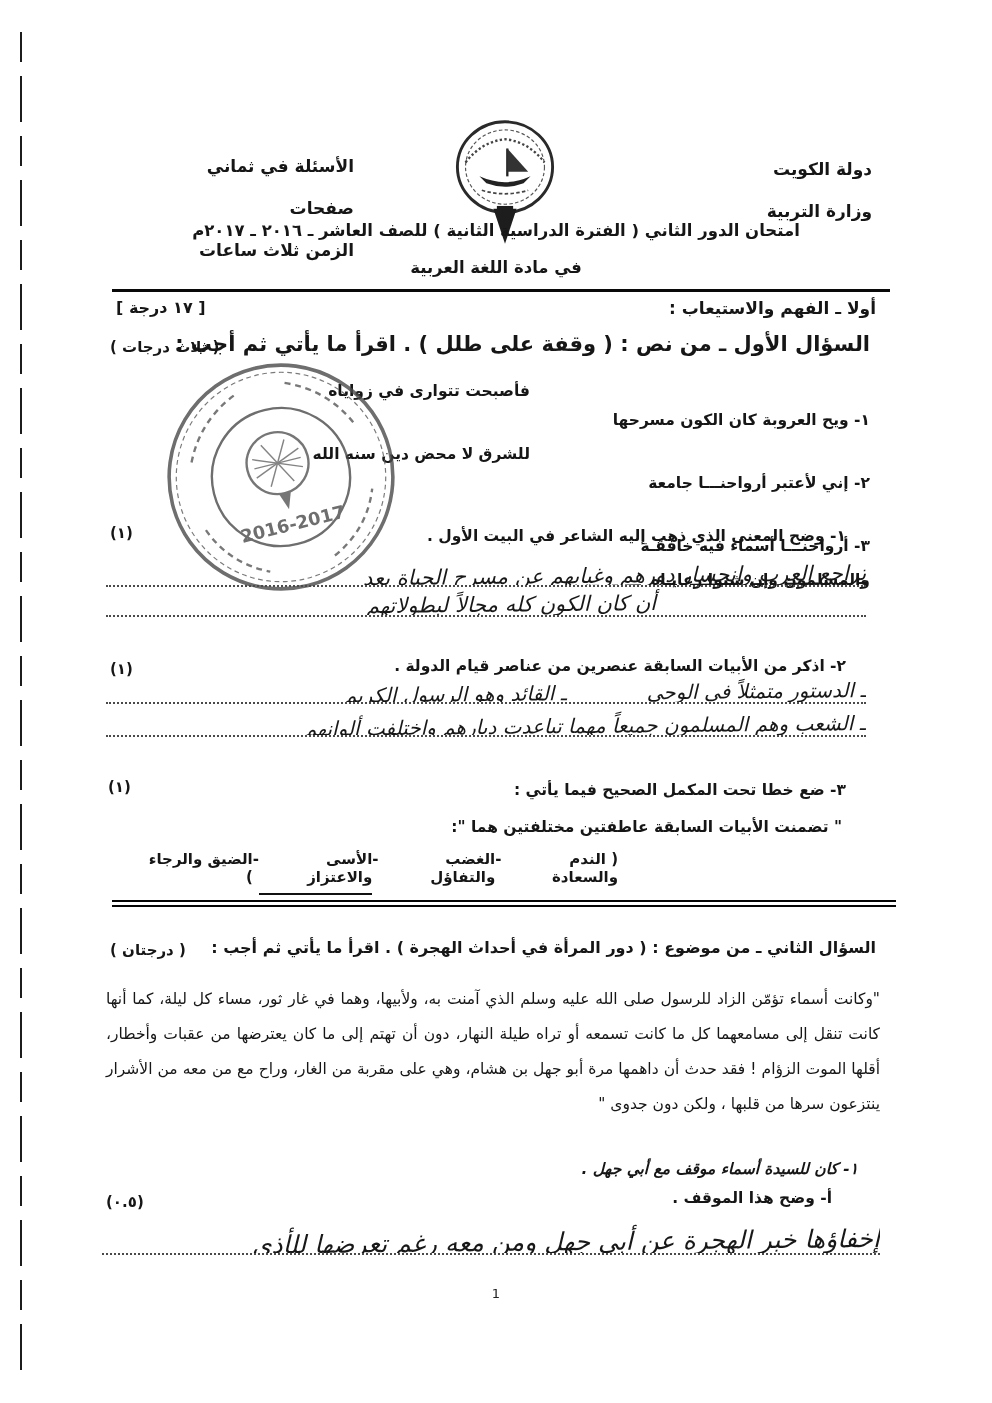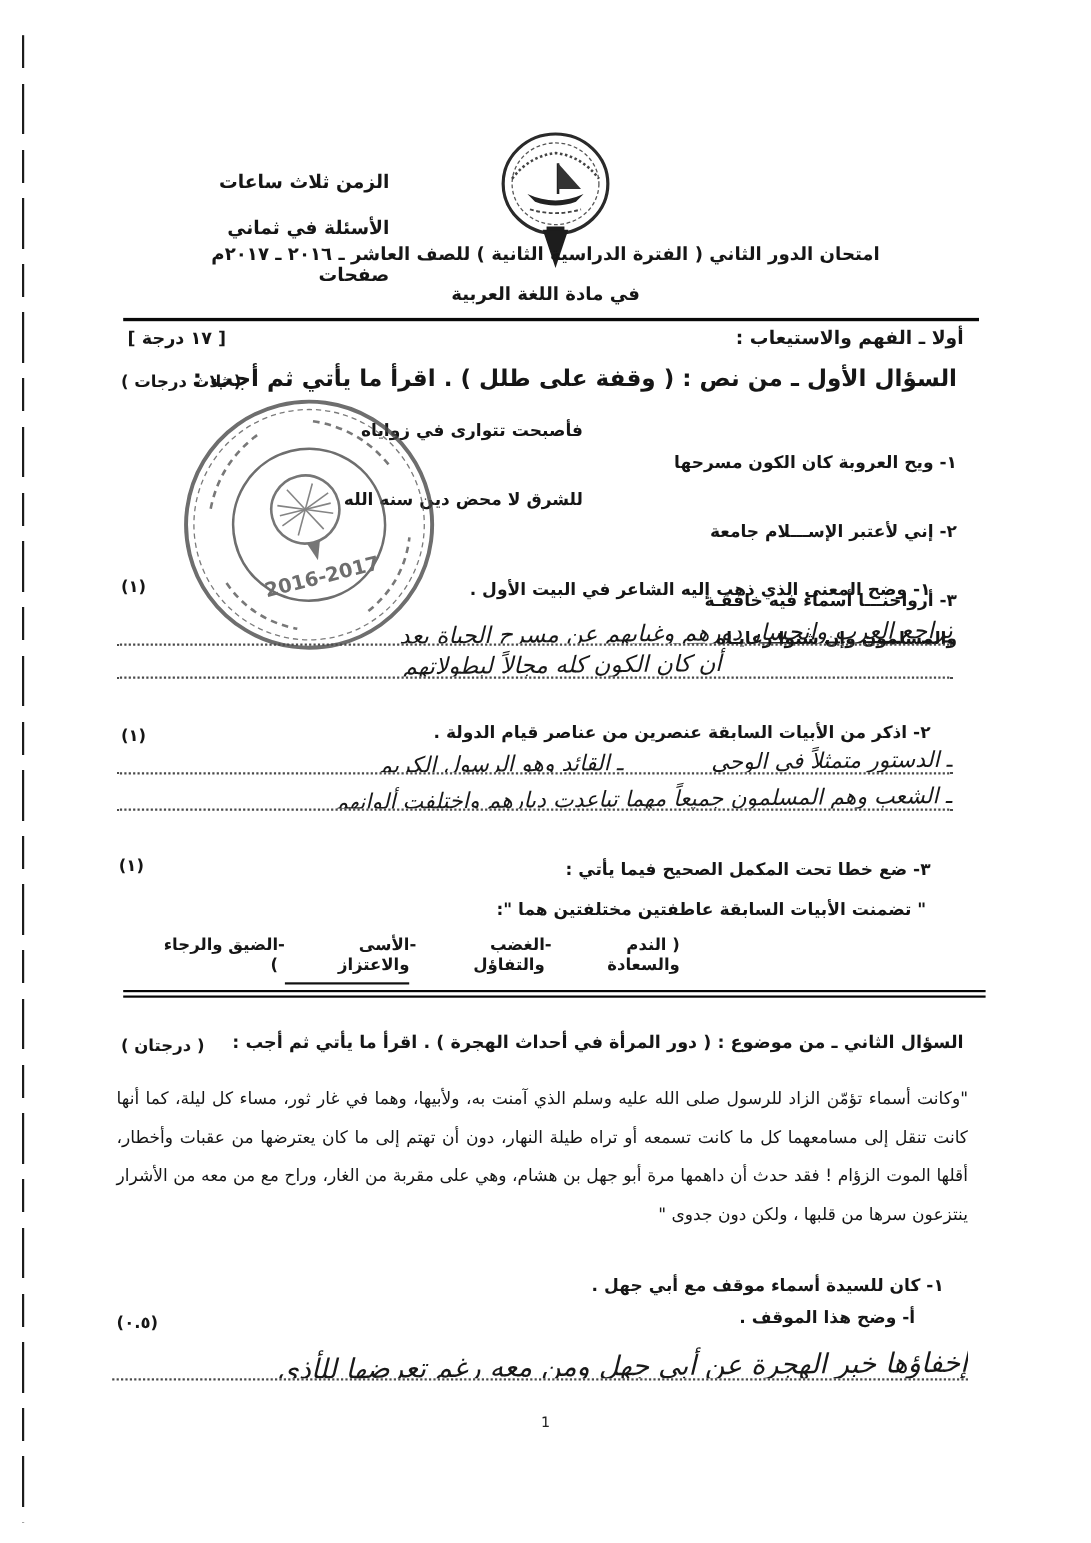--- a/index.html
+++ b/index.html
@@ -54,73 +54,77 @@
   .q1i3-stem{top:818px;right:150px;font-size:15.5px;}
   .options{top:850px;left:140px;width:478px;display:flex;direction:rtl;justify-content:space-between;align-items:flex-start;font-size:15px;}
   .opt-underlined{border-bottom:2px solid #111;padding-bottom:7px;}
 
   .double-rule{top:900px;left:112px;right:96px;height:3px;border-top:2px solid #050505;border-bottom:2px solid #050505;}
 
   .q2-head{top:938px;right:116px;font-size:16px;}
   .q2-marks{top:941px;left:110px;font-size:15px;}
   .passage{top:982px;right:112px;left:106px;font-size:15.5px;line-height:35px;text-align:justify;}
 
-  .q2i1-label{top:1160px;right:134px;}
+  .q2i1-label{top:1160px;right:134px;font-style:italic;}
   .q2i1-sub{top:1189px;right:160px;}
   .q2i1-mark{top:1193px;left:106px;font-size:15px;}
   .a3l1{top:1206px;right:112px;left:102px;height:47px;font-size:25px;}
 
   .pagenum{top:1286px;left:0;width:100%;text-align:center;font-size:13px;color:#222;}
 
   svg{display:block;}
 </style>
 </head>
 <body>
 
 <div class="page">
 
   <div class="abs scan-line"></div>
 
+  <div class="abs hdr-right rtl b">
+    <div>دولة الكويت</div>
+    <div>وزارة التربية</div>
+  </div>
 
   <div class="abs emblem">
     <svg viewBox="0 0 100 112" width="118" height="130">
       <ellipse cx="50" cy="44" rx="41" ry="39" fill="none" stroke="#2a2a2a" stroke-width="2.5"></ellipse>
       <ellipse cx="50" cy="44" rx="34" ry="32" fill="none" stroke="#555" stroke-width="1" stroke-dasharray="3 2"></ellipse>
       <path d="M16 40 Q30 22 50 20 Q70 22 84 40" fill="none" stroke="#444" stroke-width="2" stroke-dasharray="2 2"></path>
       <path d="M28 52 Q50 62 72 52 L66 58 Q50 64 34 58 Z" fill="#222"></path>
       <line x1="52" y1="28" x2="52" y2="52" stroke="#222" stroke-width="2"></line>
       <path d="M52 28 L70 48 L52 48 Z" fill="#333"></path>
       <path d="M30 64 Q50 70 70 64" fill="none" stroke="#444" stroke-width="1.5" stroke-dasharray="3 2"></path>
       <path d="M40 80 L60 80 L50 110 Z" fill="#1d1d1d"></path>
       <path d="M43 79 L57 79" stroke="#1d1d1d" stroke-width="3"></path>
     </svg>
   </div>
 
   <div class="abs hdr-left rtl b">
+    <div>الأسئلة في ثماني صفحات</div>
     <div>الزمن ثلاث ساعات</div>
-    <div>الأسئلة في ثماني صفحات</div>
   </div>
 
   <div class="abs title1 rtl b">امتحان الدور الثاني ( الفترة الدراسية الثانية ) للصف العاشر ـ ٢٠١٦ ـ ٢٠١٧م</div>
   <div class="abs title2 rtl b">في مادة اللغة العربية</div>
   <div class="abs rule1"></div>
 
   <div class="abs sec1-head rtl b u">أولا ـ الفهم والاستيعاب :</div>
   <div class="abs sec1-marks rtl b">[ ١٧ درجة ]</div>
 
   <div class="abs q1-head rtl b u">السؤال الأول ـ من نص : ( وقفة على طلل ) . اقرأ ما يأتي ثم أجب :</div>
   <div class="abs q1-marks rtl b">( ثلاث درجات )</div>
 
   <div class="abs verses b">
     <div class="verse-row">
       <span class="sadr"><span>١-</span> <span>ويح العروبة كان الكون مسرحها</span></span>
       <span class="ajuz">فأصبحت تتوارى في زواياه</span>
     </div>
     <div class="verse-row">
-      <span class="sadr"><span>٢-</span> <span>إني لأعتبر الإســـلام جامعة</span></span>
+      <span class="sadr"><span>٢-</span> <span>إني لأعتبر أرواحنـــا جامعة</span></span>
       <span class="ajuz">للشرق لا محض دين سنه الله</span>
     </div>
     <div class="verse-row">
       <span class="sadr"><span>٣-</span> <span>أرواحنـــا أسماء فيه خافقـة</span></span>
     </div>
     <div class="verse-row">
       <span class="ajuz">والمسلمون وإن شتوا رعايـاه</span>
     </div>
   </div>
 

